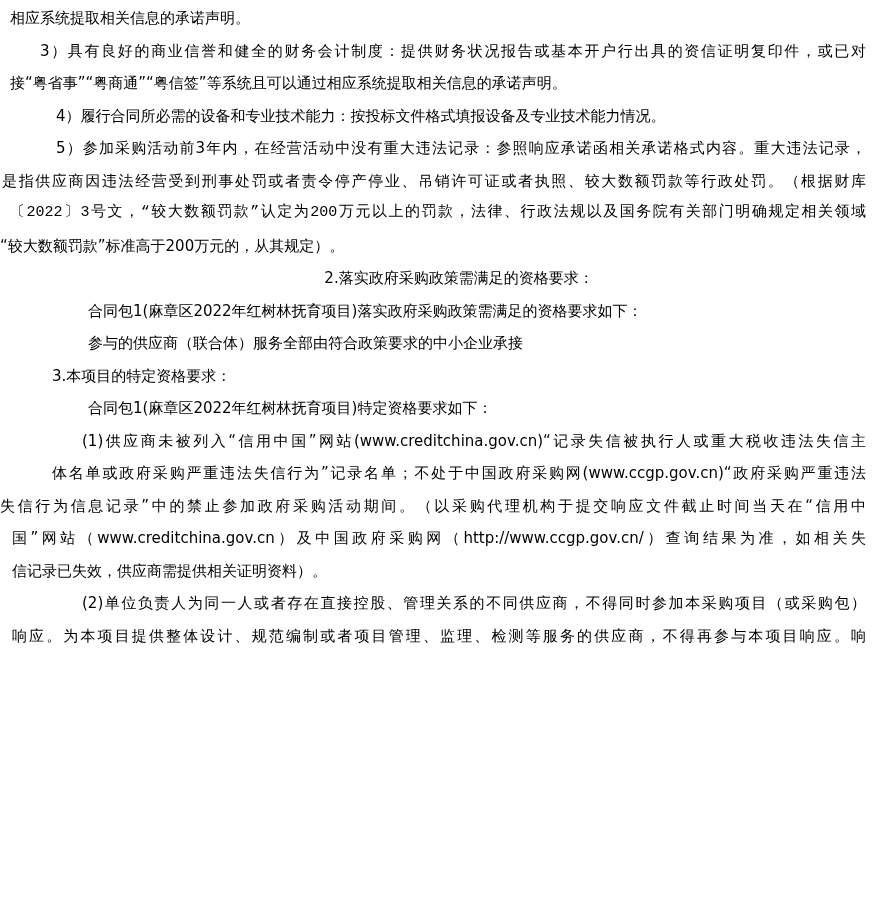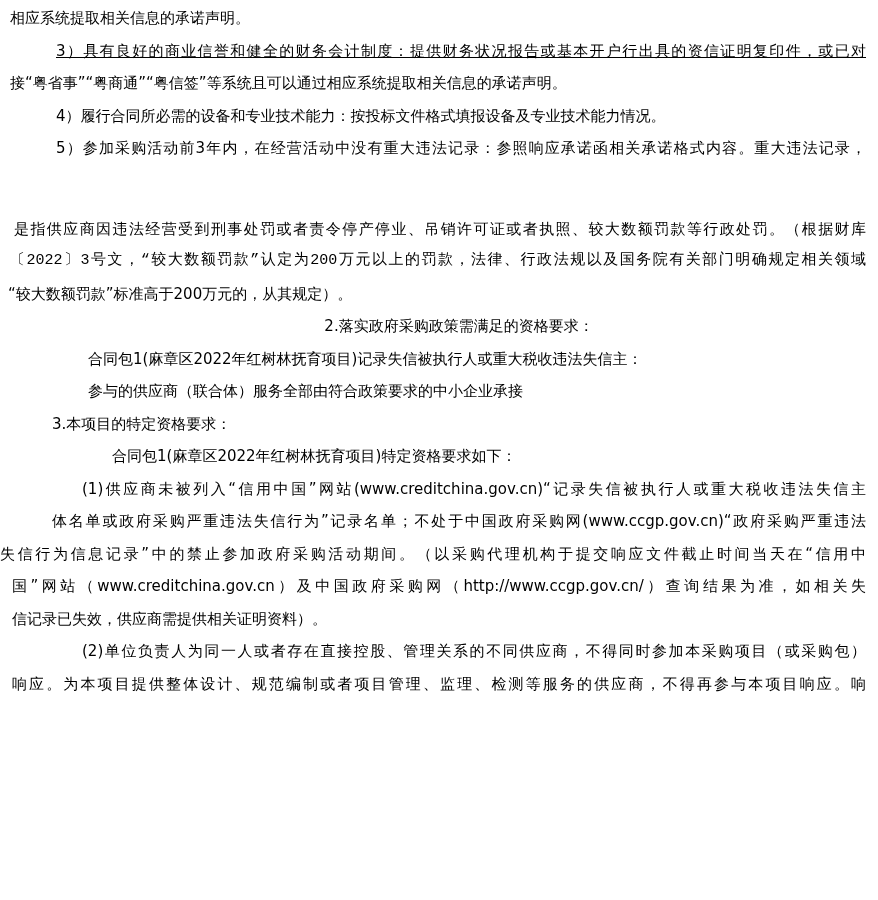--- a/index.html
+++ b/index.html
@@ -36,32 +36,32 @@
     text-align-last: justify;
   }
 </style>
 </head>
 <body style="background: rgb(255, 255, 255);">
 
 <div class="doc" style="color: rgb(0, 0, 0);">
 
   <div>
       <div class="line" style="padding-left: 10px;">相应系统提取相关信息的承诺声明。</div>
-      <div class="line j" style="padding-left: 56px; text-decoration: underline;">3）具有良好的商业信誉和健全的财务会计制度：提供财务状况报告或基本开户行出具的资信证明复印件，或已对</div>
+      <div class="line j" style="padding-left: 40px;">3）具有良好的商业信誉和健全的财务会计制度：提供财务状况报告或基本开户行出具的资信证明复印件，或已对</div>
       <div class="line" style="padding-left: 10px;">接“粤省事”“粤商通”“粤信签”等系统且可以通过相应系统提取相关信息的承诺声明。</div>
       <div class="line" style="padding-left: 56px;">4）履行合同所必需的设备和专业技术能力：按投标文件格式填报设备及专业技术能力情况。</div>
       <div class="line j" style="padding-left: 56px;">5）参加采购活动前3年内，在经营活动中没有重大违法记录：参照响应承诺函相关承诺格式内容。重大违法记录，</div>
-      <div class="line j" style="padding-left: 14px; margin-top: 48px;">是指供应商因违法经营受到刑事处罚或者责令停产停业、吊销许可证或者执照、较大数额罚款等行政处罚。（根据财库</div>
+      <div class="line j" style="padding-left: 2px;">是指供应商因违法经营受到刑事处罚或者责令停产停业、吊销许可证或者执照、较大数额罚款等行政处罚。（根据财库</div>
       <div class="line j" style="padding-left: 10px; font-family: Liberation Mono, monospace;">〔2022〕3号文，“较大数额罚款”认定为200万元以上的罚款，法律、行政法规以及国务院有关部门明确规定相关领域</div>
-      <div class="line" style="padding-left: 8px;">“较大数额罚款”标准高于200万元的，从其规定）。</div>
+      <div class="line" style="">“较大数额罚款”标准高于200万元的，从其规定）。</div>
       <div class="line" style="padding-left: 52px; text-align: center;">2.落实政府采购政策需满足的资格要求：</div>
-      <div class="line" style="padding-left: 88px;">合同包1(麻章区2022年红树林抚育项目)记录失信被执行人或重大税收违法失信主：</div>
+      <div class="line" style="padding-left: 88px;">合同包1(麻章区2022年红树林抚育项目)落实政府采购政策需满足的资格要求如下：</div>
       <div class="line" style="padding-left: 88px;">参与的供应商（联合体）服务全部由符合政策要求的中小企业承接</div>
       <div class="line" style="padding-left: 52px;">3.本项目的特定资格要求：</div>
-      <div class="line" style="padding-left: 112px;">合同包1(麻章区2022年红树林抚育项目)特定资格要求如下：</div>
+      <div class="line" style="padding-left: 88px;">合同包1(麻章区2022年红树林抚育项目)特定资格要求如下：</div>
       <div class="line j" style="padding-left: 82px;">(1)供应商未被列入“信用中国”网站(www.creditchina.gov.cn)“记录失信被执行人或重大税收违法失信主</div>
       <div class="line j" style="padding-left: 52px;">体名单或政府采购严重违法失信行为”记录名单；不处于中国政府采购网(www.ccgp.gov.cn)“政府采购严重违法</div>
       <div class="line j" style="padding-left: 0;">失信行为信息记录”中的禁止参加政府采购活动期间。（以采购代理机构于提交响应文件截止时间当天在“信用中</div>
       <div class="line j" style="padding-left: 12px;">国”网站（www.creditchina.gov.cn）及中国政府采购网（http://www.ccgp.gov.cn/）查询结果为准，如相关失</div>
       <div class="line" style="padding-left: 12px;">信记录已失效，供应商需提供相关证明资料）。</div>
       <div class="line j" style="padding-left: 82px;">(2)单位负责人为同一人或者存在直接控股、管理关系的不同供应商，不得同时参加本采购项目（或采购包）</div>
       <div class="line j" style="padding-left: 12px;">响应。为本项目提供整体设计、规范编制或者项目管理、监理、检测等服务的供应商，不得再参与本项目响应。响</div>
     </div>
 
 </div>

